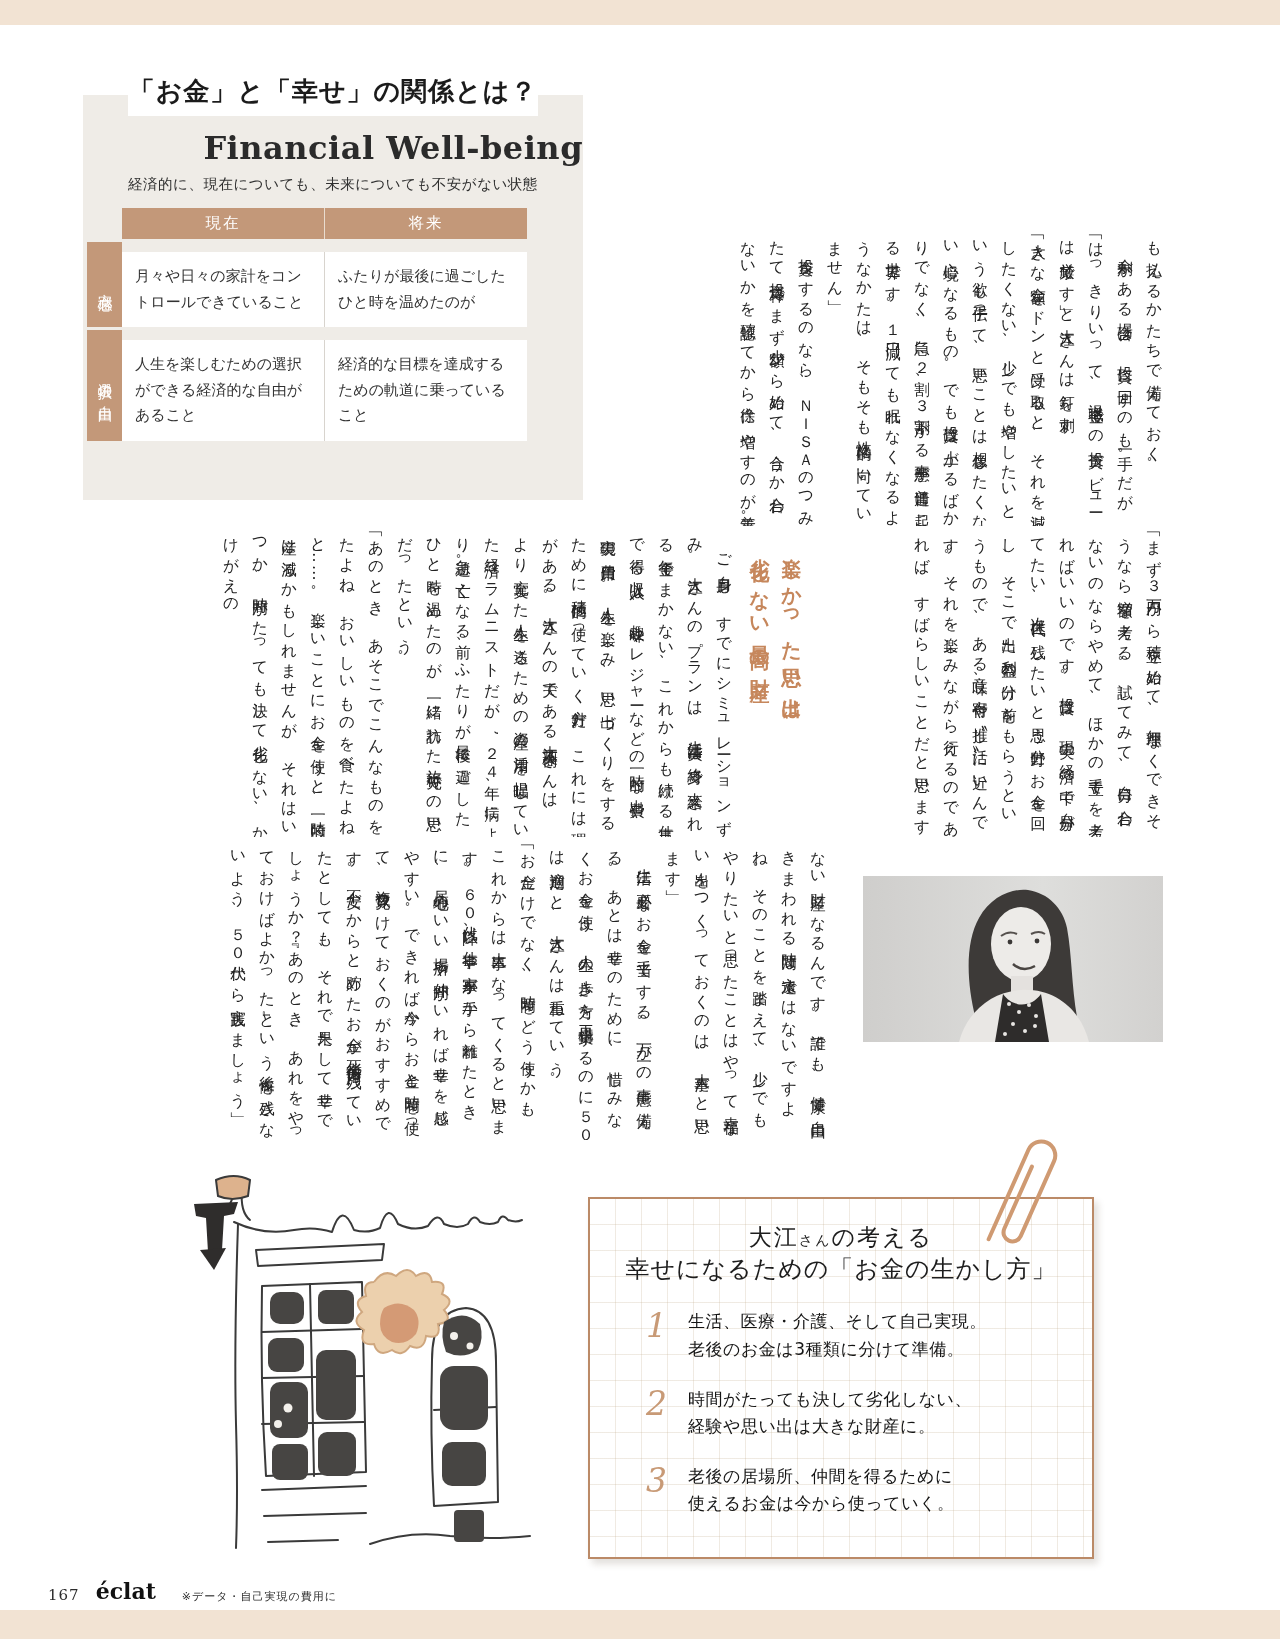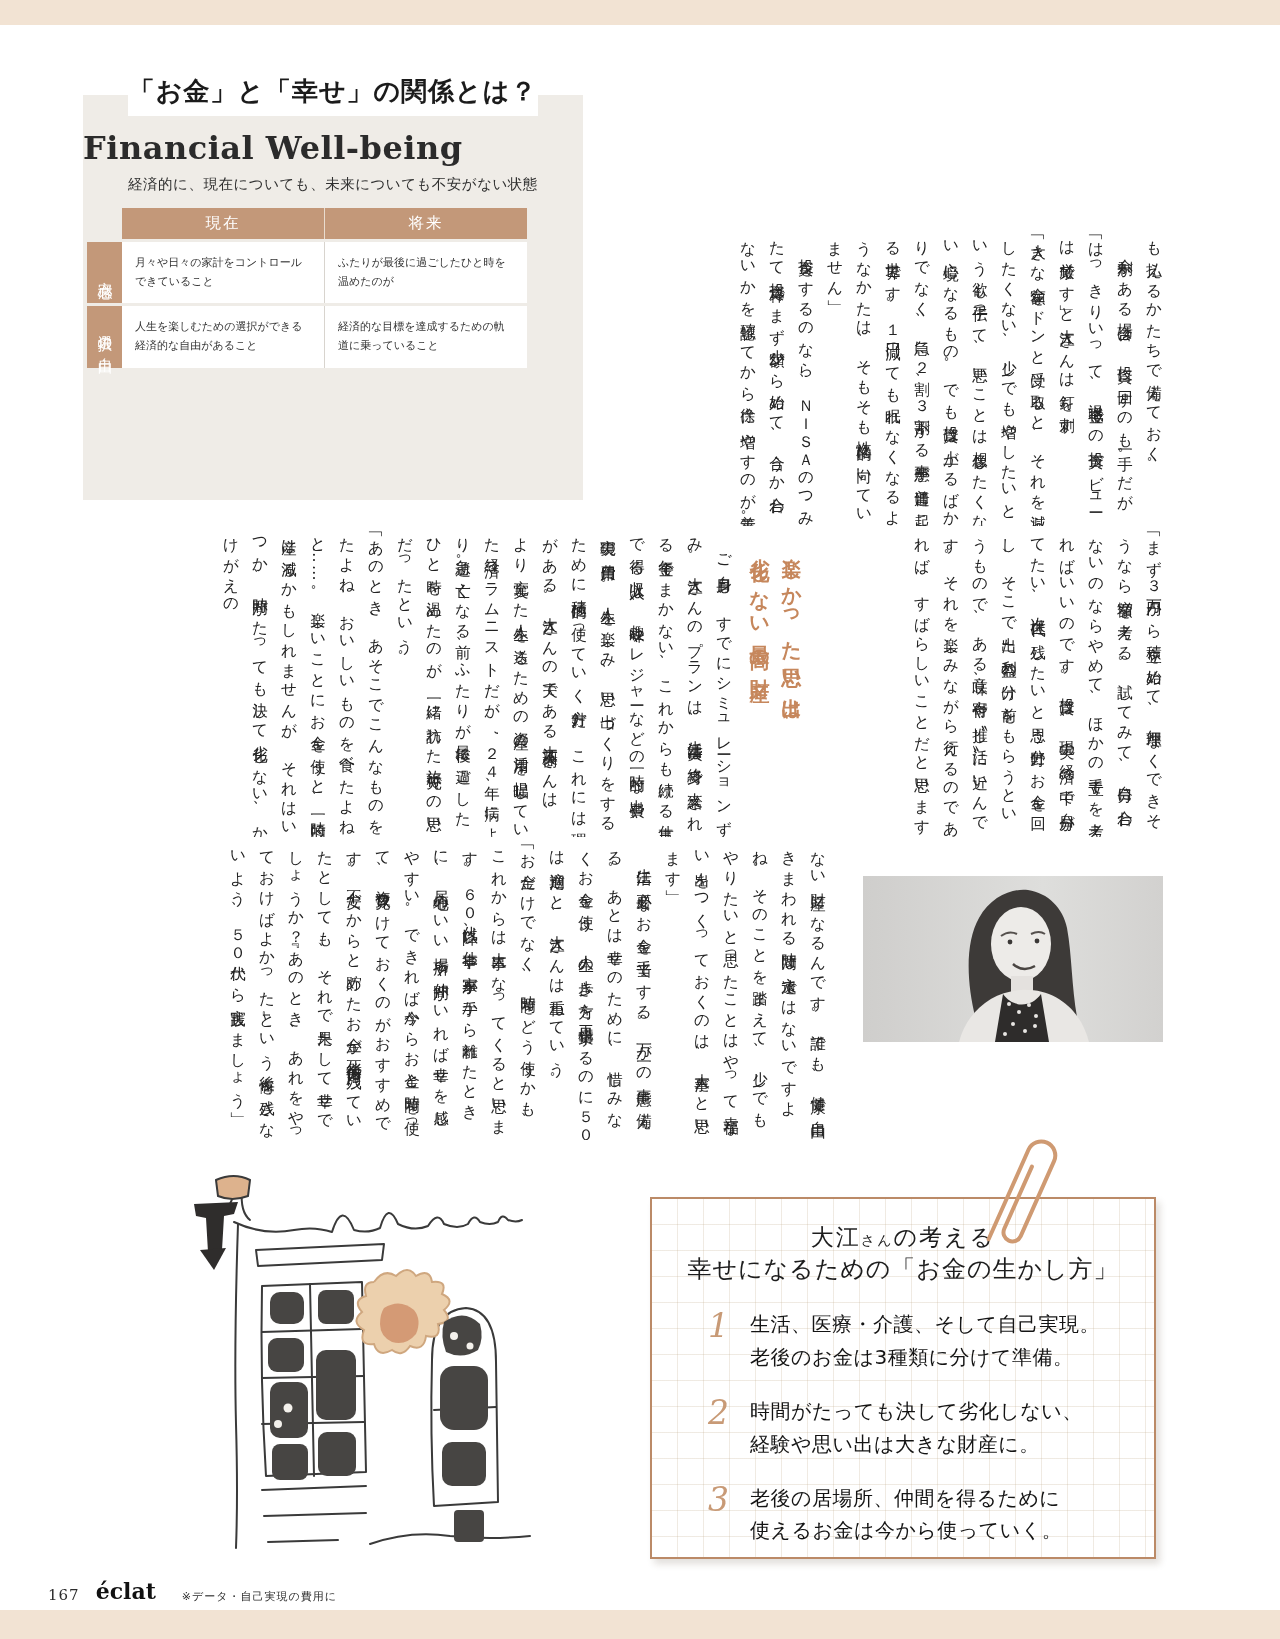--- a/index.html
+++ b/index.html
@@ -13,38 +13,38 @@
   .strip.bottom{top:1610px;height:29px;}
 
   
   .panel{position:absolute;left:83px;top:95px;width:500px;height:405px;background:#efece7;}
   .title-plate{
     position:absolute;left:128px;top:66px;width:410px;height:50px;background:#ffffff;
     display:flex;align-items:center;justify-content:center;
     font-family:"DejaVu Sans","Liberation Sans",sans-serif;font-weight:700;
     font-size:26px;letter-spacing:1px;color:#1b1b1b;
   }
-  .fwb-heading{margin:34px 0 0;text-align:left;font-size:32px;font-weight:700;color:#2b2b2b;letter-spacing:.5px;}
+  .fwb-heading{margin:34px 0 0;text-align:right;font-size:32px;font-weight:700;color:#2b2b2b;letter-spacing:.5px;padding-left:19px;}
   .fwb-sub{margin:8px 0 0;text-align:center;font-size:14.5px;color:#2f2f2f;letter-spacing:.5px;}
   .tbl{display:grid;grid-template-columns:35px 202px 203px;row-gap:3px;margin:14px auto 0;width:492px;}
   .tbl .corner{background:transparent;}
   .tbl .hcell{
     background:#c39879;color:#fff;text-align:center;
     font-family:"DejaVu Sans","Liberation Sans",sans-serif;font-size:15.5px;
     padding:5px 0;letter-spacing:2px;
   }
   .tbl .hcell.second{border-left:1px solid #e9dccf;}
   .tbl .lbl{
     background:#c39879;color:#fff;writing-mode:vertical-rl;
     display:flex;align-items:center;justify-content:center;
     font-family:"DejaVu Sans","Liberation Sans",sans-serif;font-size:14.5px;letter-spacing:2px;
   }
   .tbl .cell{
     background:#ffffff;color:#333;font-family:"DejaVu Sans","Liberation Sans",sans-serif;
-    font-size:11px;line-height:1.7;padding:12px 13px;display:flex;align-items:center;text-align:left;
+    font-size:15px;line-height:1.7;padding:12px 13px;display:flex;align-items:center;text-align:left;margin-top:10px;
   }
   .tbl .cell.second{border-left:1px solid #d8d4ce;}
   .who-note{margin:15px 18px 0;font-size:13px;line-height:1.8;color:#333;text-align:justify;letter-spacing:.2px;}
 
   
   .v{
     position:absolute;writing-mode:vertical-rl;overflow:hidden;
     font-size:15.5px;line-height:29px;letter-spacing:2.4px;color:#232323;
   }
   .v p{margin:0;padding:0;}
@@ -56,39 +56,39 @@
   .subhead div{margin:0;}
 
   
   .photo{position:absolute;left:863px;top:876px;width:300px;height:166px;}
 
   
   .illus{position:absolute;left:138px;top:1150px;width:395px;height:415px;}
 
   
   .card{
-    position:absolute;left:650px;top:1197px;width:506px;height:362px;
+    position:absolute;left:588px;top:1197px;width:506px;height:362px;
     background:
       repeating-linear-gradient(to right, transparent 0 25px, rgba(185,160,125,.22) 25px 26px),
       repeating-linear-gradient(to bottom, transparent 0 25px, rgba(185,160,125,.22) 25px 26px),
       #ffffff;
     border:2px solid #bb8a67;box-shadow:4px 5px 7px rgba(60,40,20,.15);
     box-sizing:border-box;
   }
   .card-title{padding-top:24px;text-align:center;color:#1d1d1d;}
   .card-title .l1{font-size:23px;letter-spacing:2px;line-height:1.3;}
   .card-title .l1 .small{font-size:14px;}
   .card-title .l2{font-size:24px;letter-spacing:1px;line-height:1.4;}
   .card-item{display:flex;margin:22px 0 0 56px;align-items:flex-start;}
   .card-item .num{
     font-style:italic;font-size:33px;color:#c89a76;width:42px;flex:0 0 42px;
     line-height:1.1;font-family:"DejaVu Serif","Liberation Serif",serif;
   }
   .card-item .txt{
-    font-family:"DejaVu Sans","Liberation Sans",sans-serif;font-size:20px;
+    font-family:"DejaVu Sans","Liberation Sans",sans-serif;font-size:17px;
     line-height:1.62;color:#141414;letter-spacing:.5px;
   }
   .paperclip{position:absolute;left:985px;top:1122px;width:80px;height:140px;}
 
   
   .footer{position:absolute;left:48px;top:1574px;height:30px;display:flex;align-items:flex-end;}
   .pagenum{font-size:15px;color:#2c2c2c;letter-spacing:1px;}
   .logo{font-size:22px;font-weight:700;color:#111;margin-left:16px;letter-spacing:0px;}
   .credit{font-family:"DejaVu Sans","Liberation Sans",sans-serif;font-size:11px;color:#2c2c2c;margin-left:26px;letter-spacing:1px;}
 </style>

